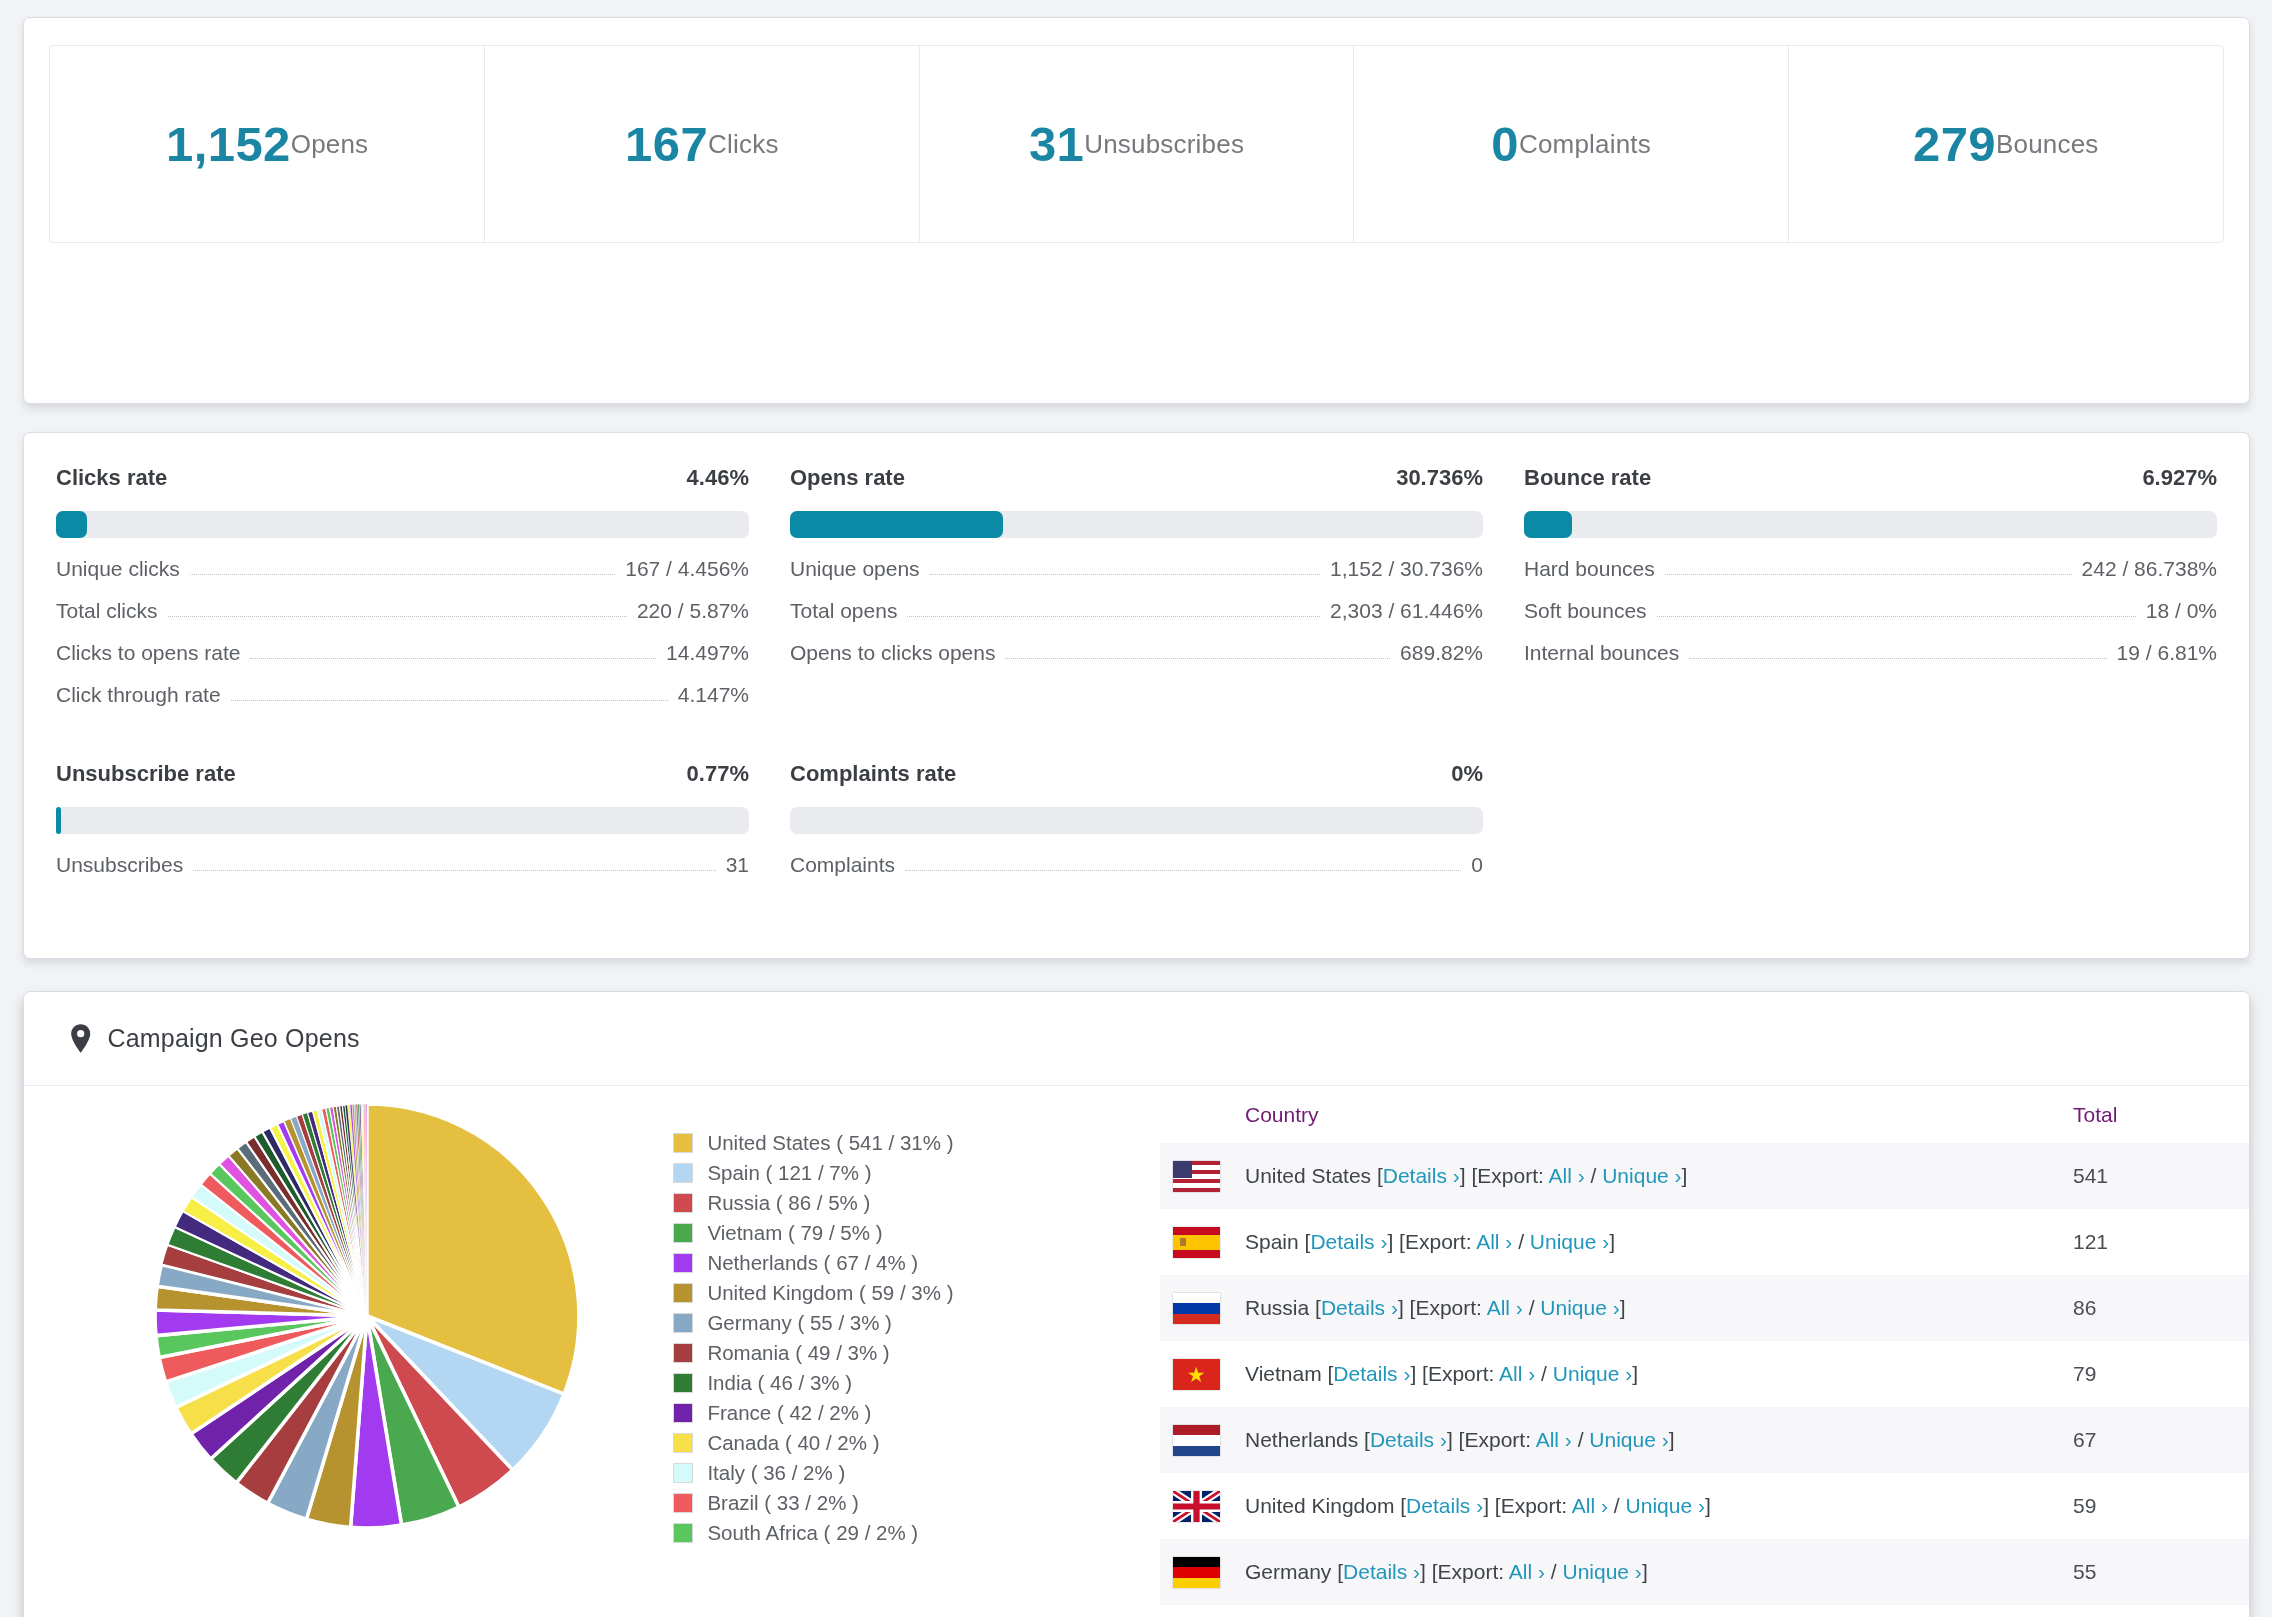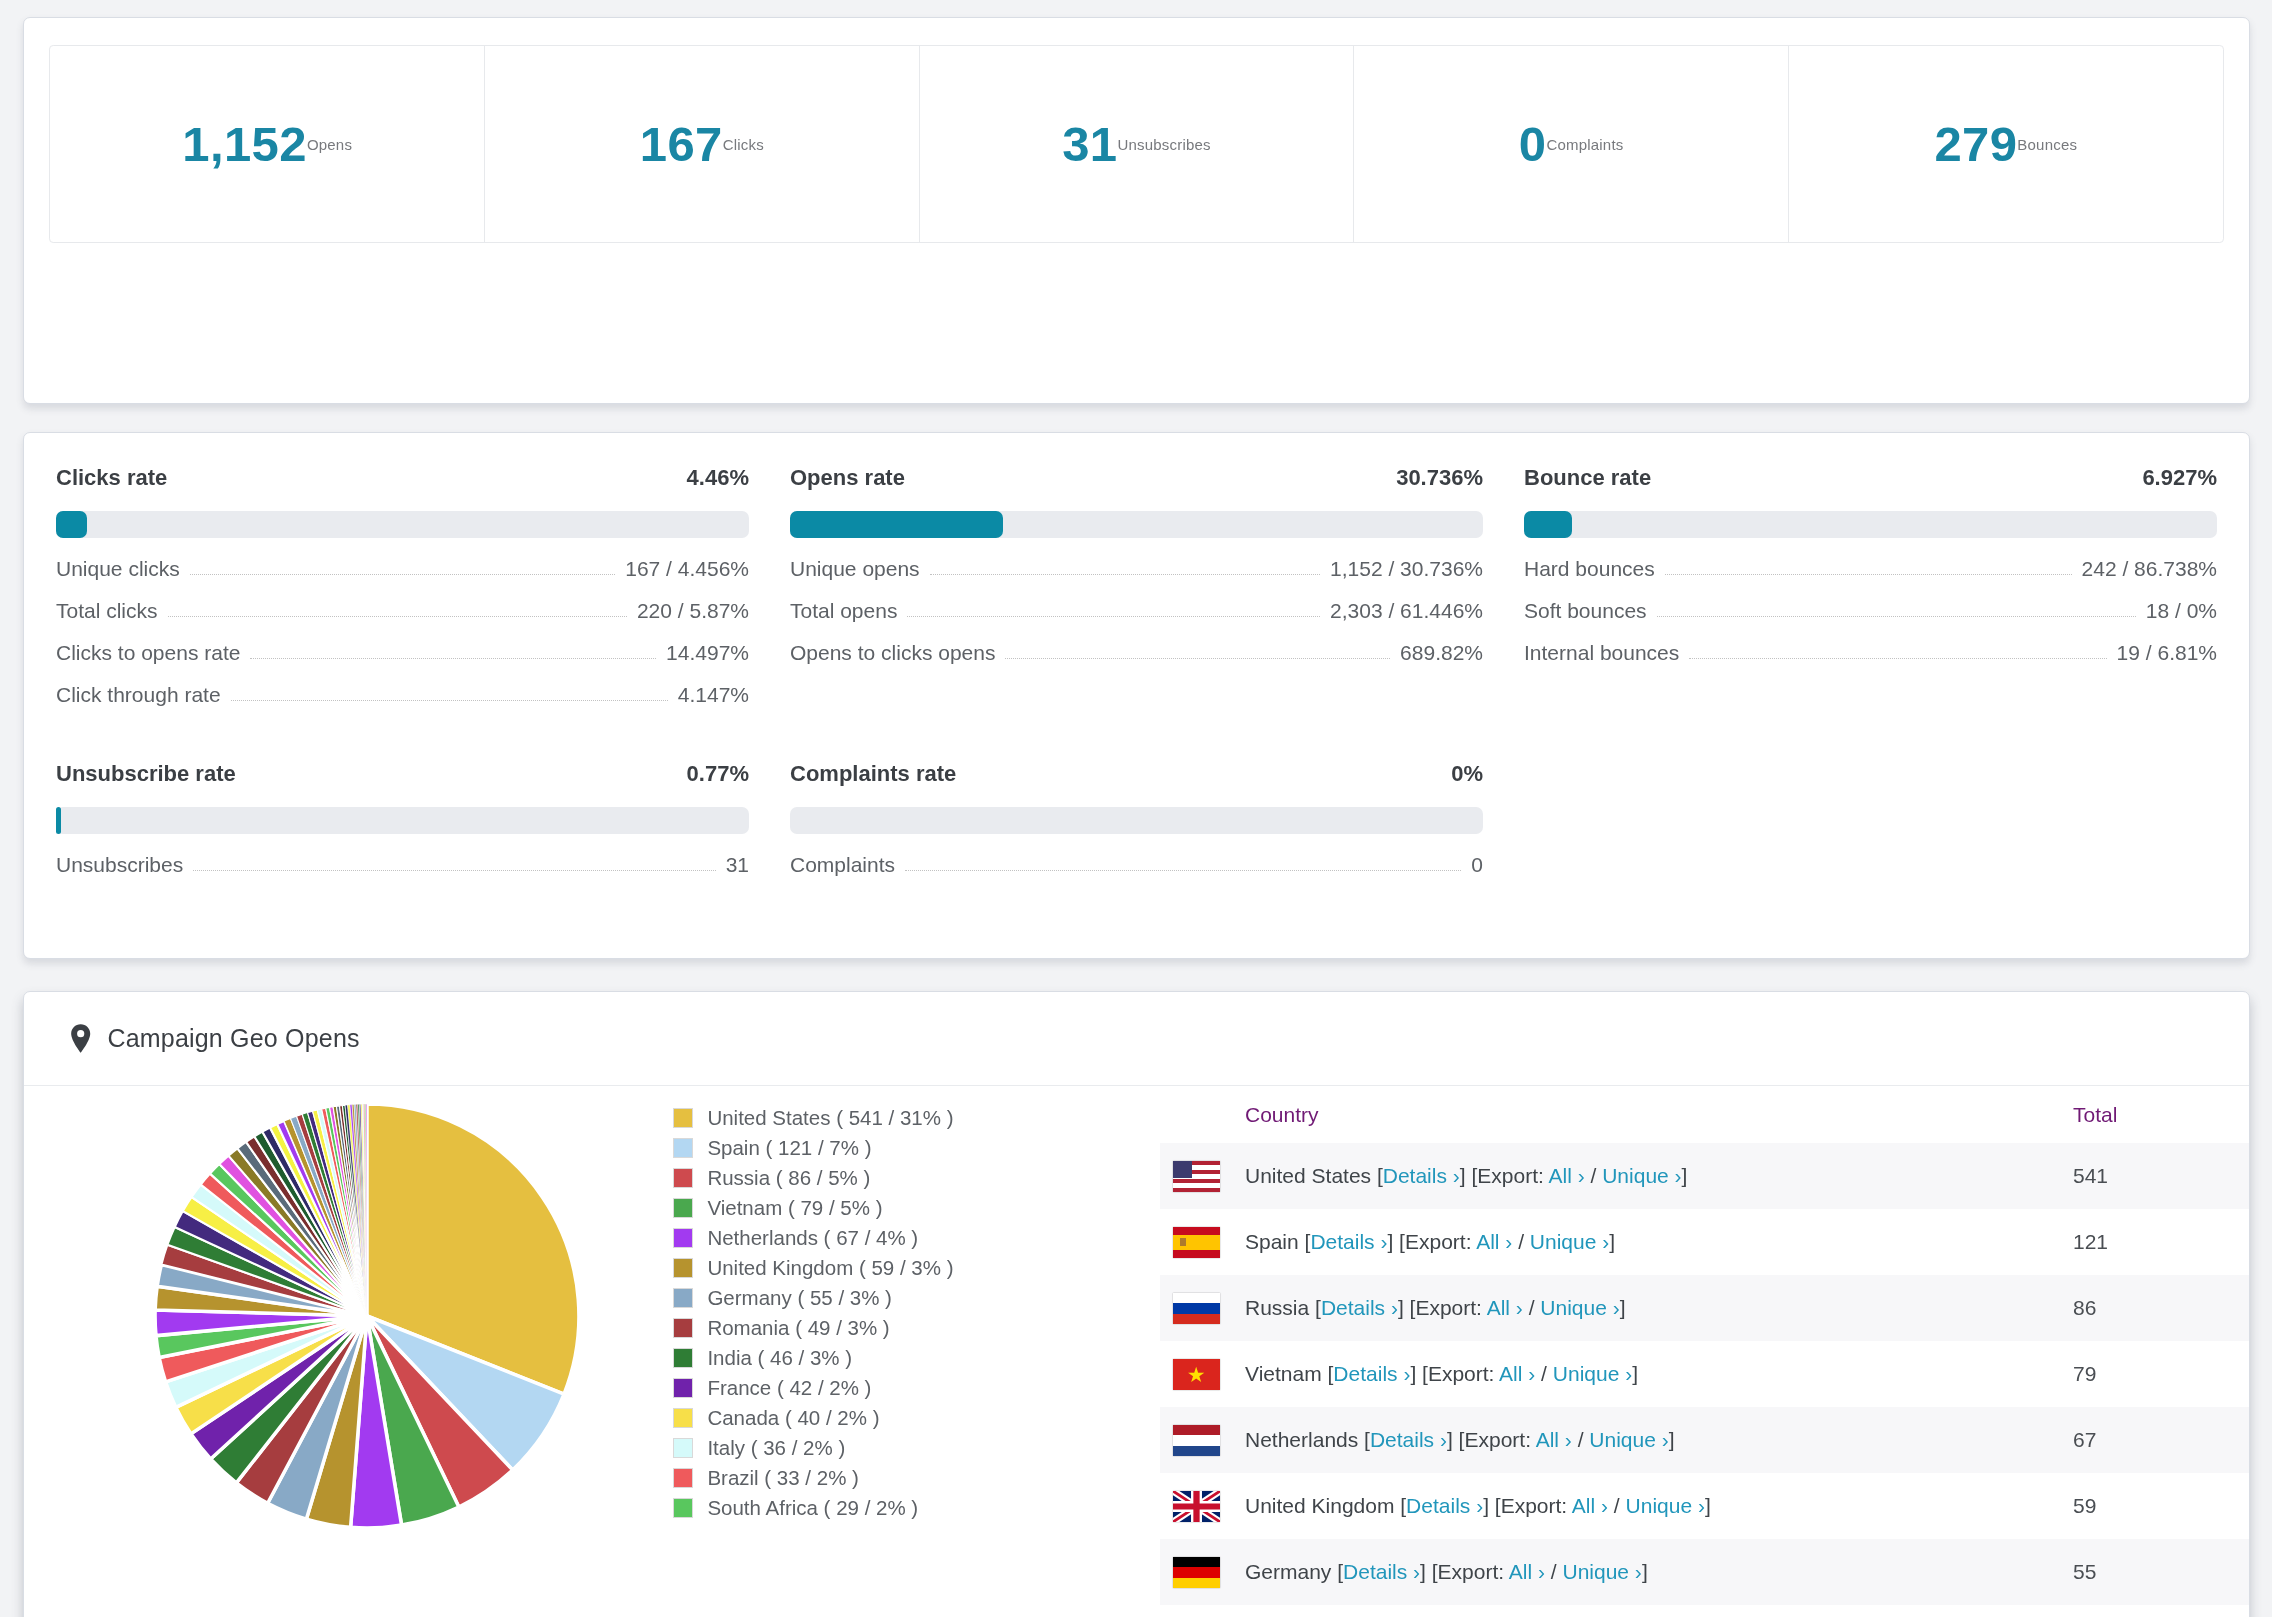--- a/index.html
+++ b/index.html
@@ -38,21 +38,21 @@
     margin:27px 25.4px 0;height:196px;
     border:1.4px solid #e7e9ec;border-radius:4.2px;
     display:flex;
   }
   .stat-cell{
     flex:1;display:flex;flex-direction:row;align-items:center;justify-content:center;
     border-right:1.4px solid #e7e9ec;
   }
   .stat-cell:last-child{border-right:none;}
   .stat-value{font-size:49px;font-weight:700;color:#1a86a4;letter-spacing:0.4px;}
-  .stat-label{font-size:15px;color:#77797d;letter-spacing:0.2px;}
+  .stat-label{font-size:26px;color:#77797d;letter-spacing:0.2px;}
 
   
   .card-rates{height:527px;margin-bottom:32px;padding:32px 32px 0;}
   .rates-grid{
     display:grid;grid-template-columns:1fr 1fr 1fr;
     column-gap:41px;row-gap:55px;
   }
   .rate-head{display:flex;justify-content:space-between;align-items:baseline;
     font-size:22px;font-weight:700;color:#3b3f44;}
   .bar{margin-top:20px;height:27px;background:#e9ebef;border-radius:7px;}
@@ -62,21 +62,21 @@
   .rrow .leader{flex:1;border-bottom:1.4px dotted #c2c2c2;margin:0 10px;align-self:flex-end;margin-bottom:5px;}
   .rrow .rvalue{white-space:nowrap;}
   .rate-rows{margin-top:15.5px;}
 
   
   .card-geo{height:754px;overflow:hidden;box-shadow:0 7px 11.3px rgba(80,86,102,.30);}
   .geo-header{height:93px;display:flex;align-items:center;padding-left:44px;border-bottom:1.4px solid #e9ebee;}
   .geo-body{display:flex;height:507px;}
   .pie-wrap{flex:0 0 649px;padding:11.3px 0 0 124px;box-sizing:border-box;}
   .pie-wrap svg{width:438px;height:438px;display:block;}
-  .legend{flex:0 0 487px;list-style:none;margin:17px 0 0;padding:0;font-size:20.5px;color:#5d6166;}
+  .legend{flex:0 0 487px;list-style:none;margin:42px 0 0;padding:0;font-size:20.5px;color:#5d6166;}
   .legend li{display:flex;align-items:center;height:30px;}
   .lbox{width:18.4px;height:18.4px;border:1.4px solid #d9d9d9;margin-right:14px;flex:none;box-sizing:content-box;}
   .geo-table{flex:1;font-size:21px;min-width:0;}
   .thead,.trow{display:grid;grid-template-columns:85px 1fr 176px;align-items:center;}
   .thead{height:57px;color:#701a75;}
   .trow{height:66px;}
   .trow:nth-child(odd){background:#f7f7f9;}
   .country-cell{color:#3f4449;white-space:nowrap;overflow:hidden;}
   .glink{color:#2196bb;text-decoration:none;}
   .total-cell{color:#4a4e53;}

